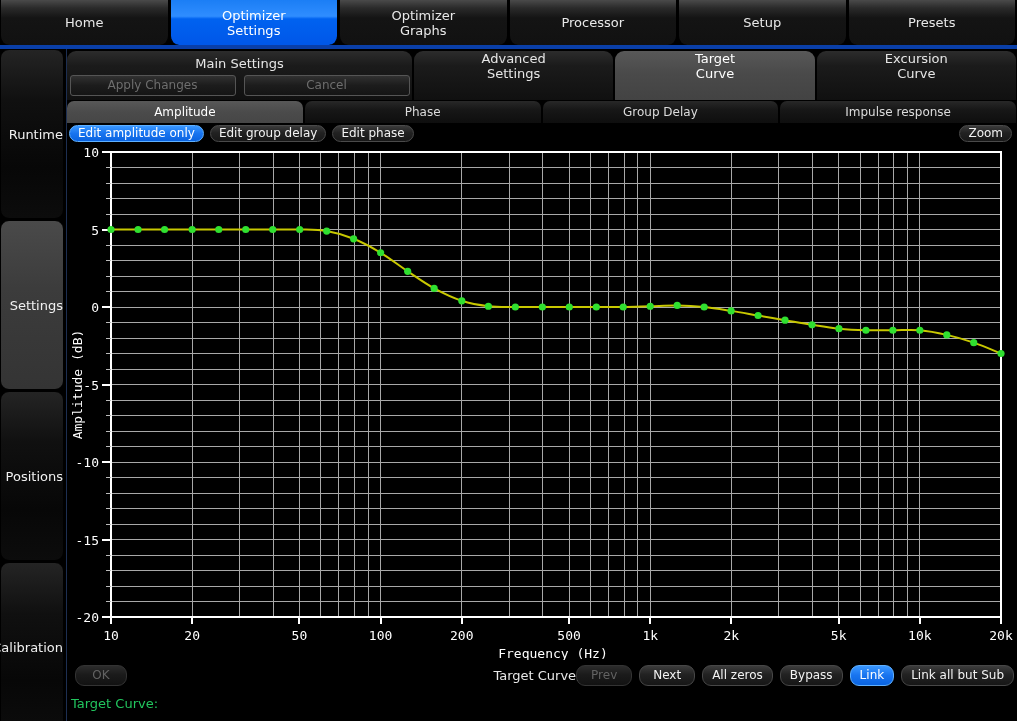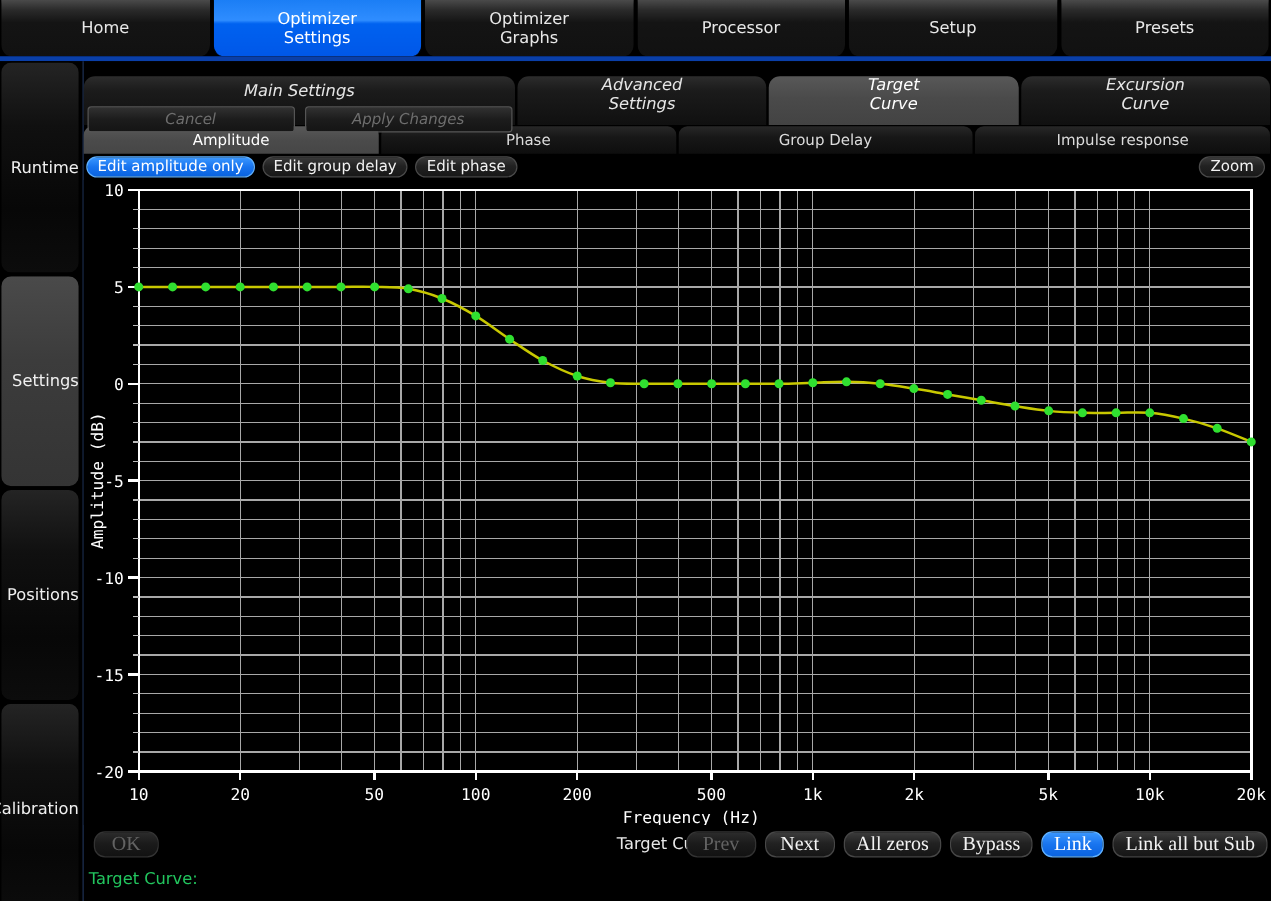--- a/index.html
+++ b/index.html
@@ -57,21 +57,21 @@
   }
 
   
   .content {
     position: absolute; left: 66px; top: 49px; width: 951px; height: 672px;
     background: #000;
     border-left: 1px solid #1d2f52;
   }
 
   
-  .settabs { display: flex; width: 951px; height: 51px; padding-top: 12px; font-style: italic; }
+  .settabs { display: flex; width: 951px; height: 51px; padding-top: 2px; }
   .settab {
     flex: 1 1 0; margin-right: 2px;
     border-radius: 9px 9px 0 0;
     background: linear-gradient(to bottom, #2c2c2c 0%, #1b1b1b 30%, #101010 100%);
     color: #e6e6e6; font-size: 13px;
     display: flex; flex-direction: column; align-items: center; justify-content: flex-start;
     line-height: 15px; text-align: center;
     position: relative;
   }
   .settab.active {
@@ -134,23 +134,23 @@
   
   .btmbar {
     position: relative; width: 951px; height: 30px;
     display: flex; align-items: center;
   }
   .btn {
     height: 21px; padding: 0 9px;
     border-radius: 9px;
     background: linear-gradient(to bottom, #3c3c3c 0%, #222 45%, #161616 100%);
     border: 1px solid #474747;
-    color: #f2f2f2; font-size: 16px;
+    color: #f2f2f2; font-size: 12px;
     display: flex; align-items: center; justify-content: center;
-    line-height: 21px; white-space: nowrap; font-family: Liberation Serif, serif;
+    line-height: 21px; white-space: nowrap;
   }
   .btn.disabled { color: #626262; border-color: #333;
     background: linear-gradient(to bottom, #2c2c2c 0%, #1b1b1b 45%, #121212 100%); }
   .btn.on {
     background: linear-gradient(to bottom, #3a97ff 0%, #1874ef 50%, #0a63e0 100%);
     border-color: #5fb0ff; color: #fff;
   }
   .btn.wide { min-width: 56px; }
   .ok { position: absolute; left: 8px; width: 52px; }
   .center-label {
@@ -204,22 +204,22 @@
       <span>Calibration</span>
     </div>
   </div>
 
   <div class="content">
 
     <div class="settabs">
       <div class="settab mainsettings">
         <div class="ms-title">Main Settings</div>
         <div class="ms-btnrow">
+          <div class="ms-btn">Apply Changes</div>
           <div class="ms-btn">Cancel</div>
-          <div class="ms-btn">Apply Changes</div>
         </div>
       </div>
       <div class="settab">
         <span>Advanced</span>
         <span>Settings</span>
       </div>
       <div class="settab active">
         <span>Target</span>
         <span>Curve</span>
       </div>

